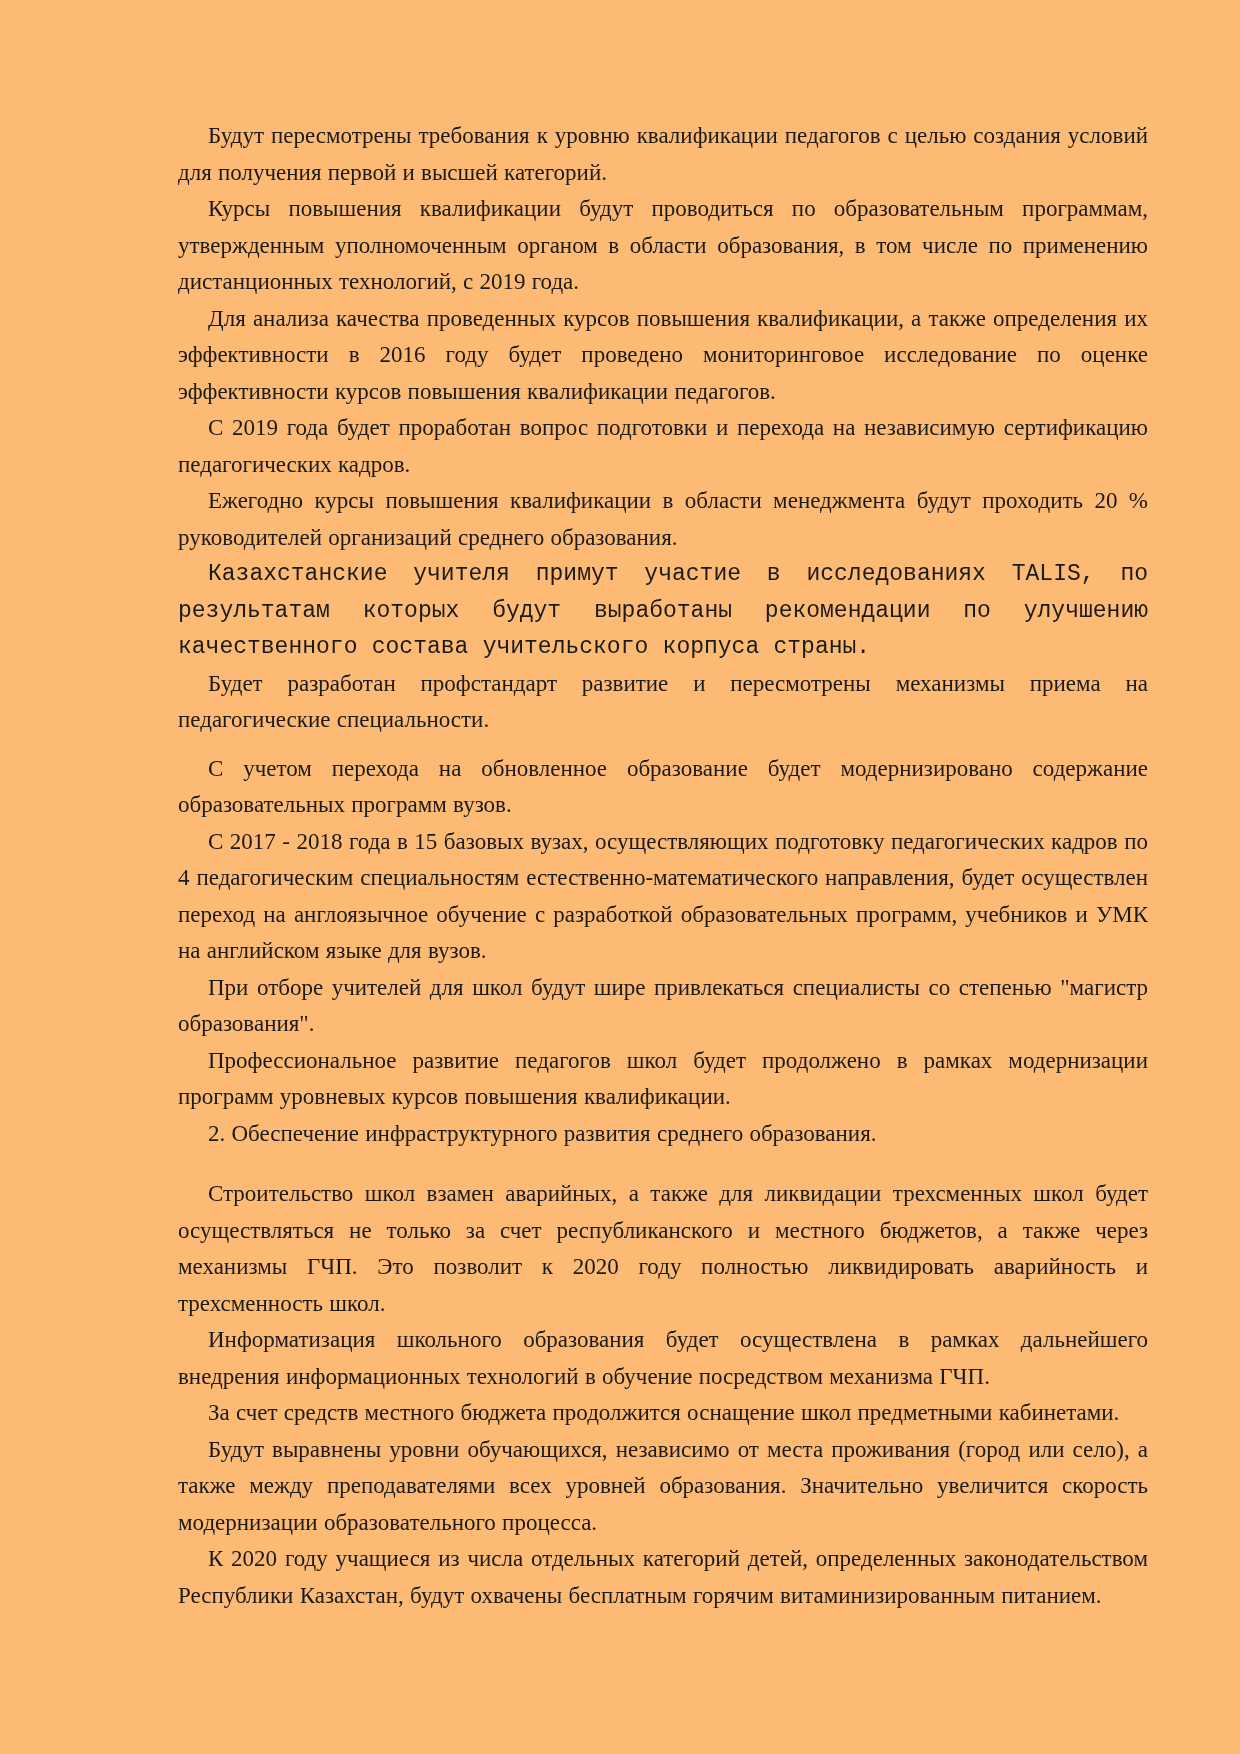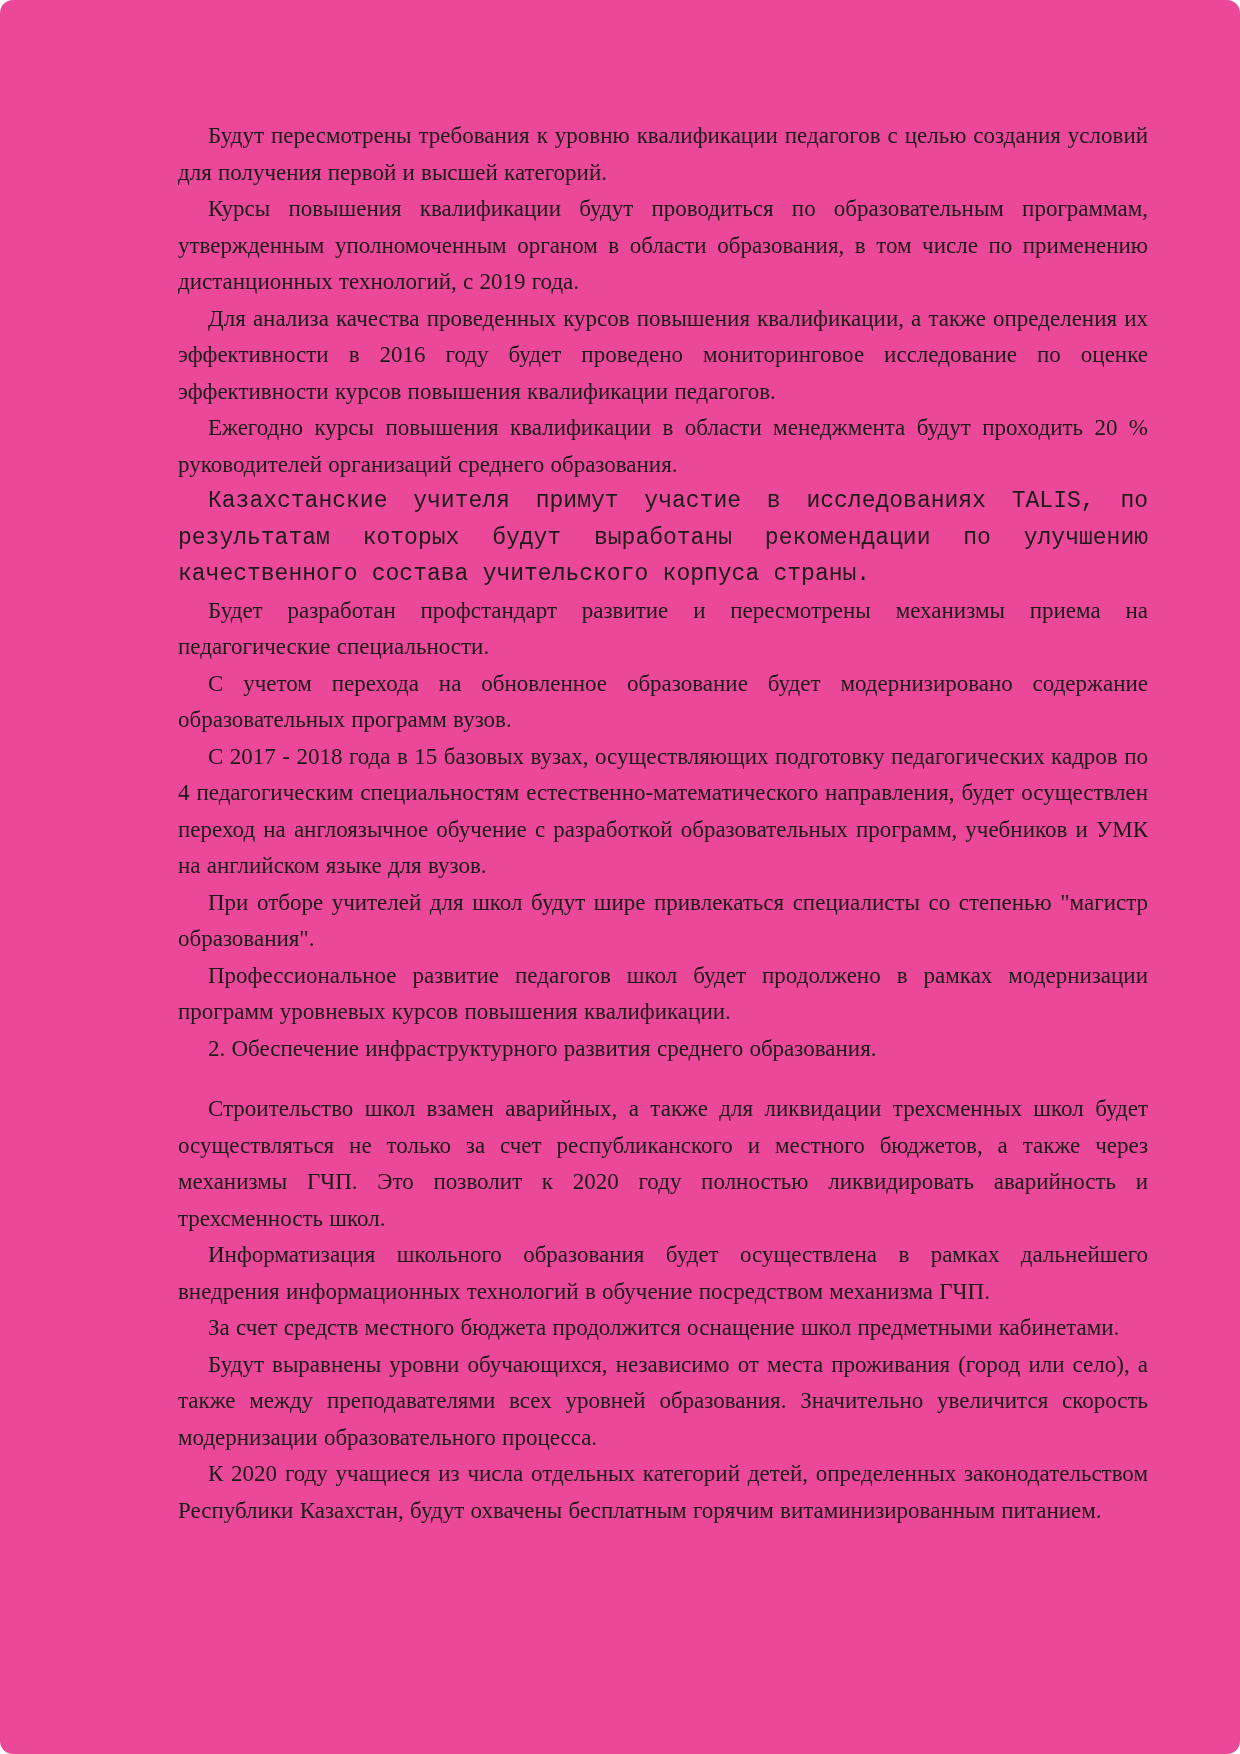--- a/index.html
+++ b/index.html
@@ -29,29 +29,30 @@
     font-family: "Liberation Serif", "DejaVu Serif", serif;
     font-size: 23px;
     line-height: 36.5px;
     color: #1b1b1b;
     word-spacing: 0.5px;
   }
 </style>
 </head>
 <body>
 
-<main class="page" style="background: #ec4899; border-radius: 13px;">
+<main class="page" style="background: #fdba74;">
   <section class="doc-body" id="doc-body">
       <p class="para" style="color: rgb(27, 27, 27);">Будут пересмотрены требования к уровню квалификации педагогов с целью создания условий для получения первой и высшей категорий.</p>
       <p class="para" style="color: rgb(27, 27, 27);">Курсы повышения квалификации будут проводиться по образовательным программам, утвержденным уполномоченным органом в области образования, в том числе по применению дистанционных технологий, с 2019 года.</p>
       <p class="para" style="color: rgb(27, 27, 27);">Для анализа качества проведенных курсов повышения квалификации, а также определения их эффективности в 2016 году будет проведено мониторинговое исследование по оценке эффективности курсов повышения квалификации педагогов.</p>
+      <p class="para" style="color: rgb(27, 27, 27);">С 2019 года будет проработан вопрос подготовки и перехода на независимую сертификацию педагогических кадров.</p>
       <p class="para" style="color: rgb(27, 27, 27);">Ежегодно курсы повышения квалификации в области менеджмента будут проходить 20 % руководителей организаций среднего образования.</p>
       <p class="para" style="color: rgb(27, 27, 27); font-family: Liberation Mono, monospace;">Казахстанские учителя примут участие в исследованиях TALIS, по результатам которых будут выработаны рекомендации по улучшению качественного состава учительского корпуса страны.</p>
       <p class="para" style="color: rgb(27, 27, 27);">Будет разработан профстандарт развитие и пересмотрены механизмы приема на педагогические специальности.</p>
-      <p class="para" style="color: rgb(27, 27, 27);">С учетом перехода на обновленное образование будет модернизировано содержание образовательных программ вузов.</p>
+      <p class="para" style="color: rgb(27, 27, 27); margin-top: 12px;">С учетом перехода на обновленное образование будет модернизировано содержание образовательных программ вузов.</p>
       <p class="para" style="color: rgb(27, 27, 27);">С 2017 - 2018 года в 15 базовых вузах, осуществляющих подготовку педагогических кадров по 4 педагогическим специальностям естественно-математического направления, будет осуществлен переход на англоязычное обучение с разработкой образовательных программ, учебников и УМК на английском языке для вузов.</p>
       <p class="para" style="color: rgb(27, 27, 27);">При отборе учителей для школ будут шире привлекаться специалисты со степенью "магистр образования".</p>
       <p class="para" style="color: rgb(27, 27, 27);">Профессиональное развитие педагогов школ будет продолжено в рамках модернизации программ уровневых курсов повышения квалификации.</p>
       <p class="para" style="color: rgb(27, 27, 27);">2. Обеспечение инфраструктурного развития среднего образования.</p>
       <p class="para" style="color: rgb(27, 27, 27); margin-top: 24px;">Строительство школ взамен аварийных, а также для ликвидации трехсменных школ будет осуществляться не только за счет республиканского и местного бюджетов, а также через механизмы ГЧП. Это позволит к 2020 году полностью ликвидировать аварийность и трехсменность школ.</p>
       <p class="para" style="color: rgb(27, 27, 27);">Информатизация школьного образования будет осуществлена в рамках дальнейшего внедрения информационных технологий в обучение посредством механизма ГЧП.</p>
       <p class="para" style="color: rgb(27, 27, 27);">За счет средств местного бюджета продолжится оснащение школ предметными кабинетами.</p>
       <p class="para" style="color: rgb(27, 27, 27);">Будут выравнены уровни обучающихся, независимо от места проживания (город или село), а также между преподавателями всех уровней образования. Значительно увеличится скорость модернизации образовательного процесса.</p>
       <p class="para" style="color: rgb(27, 27, 27);">К 2020 году учащиеся из числа отдельных категорий детей, определенных законодательством Республики Казахстан, будут охвачены бесплатным горячим витаминизированным питанием.</p>
     </section>

